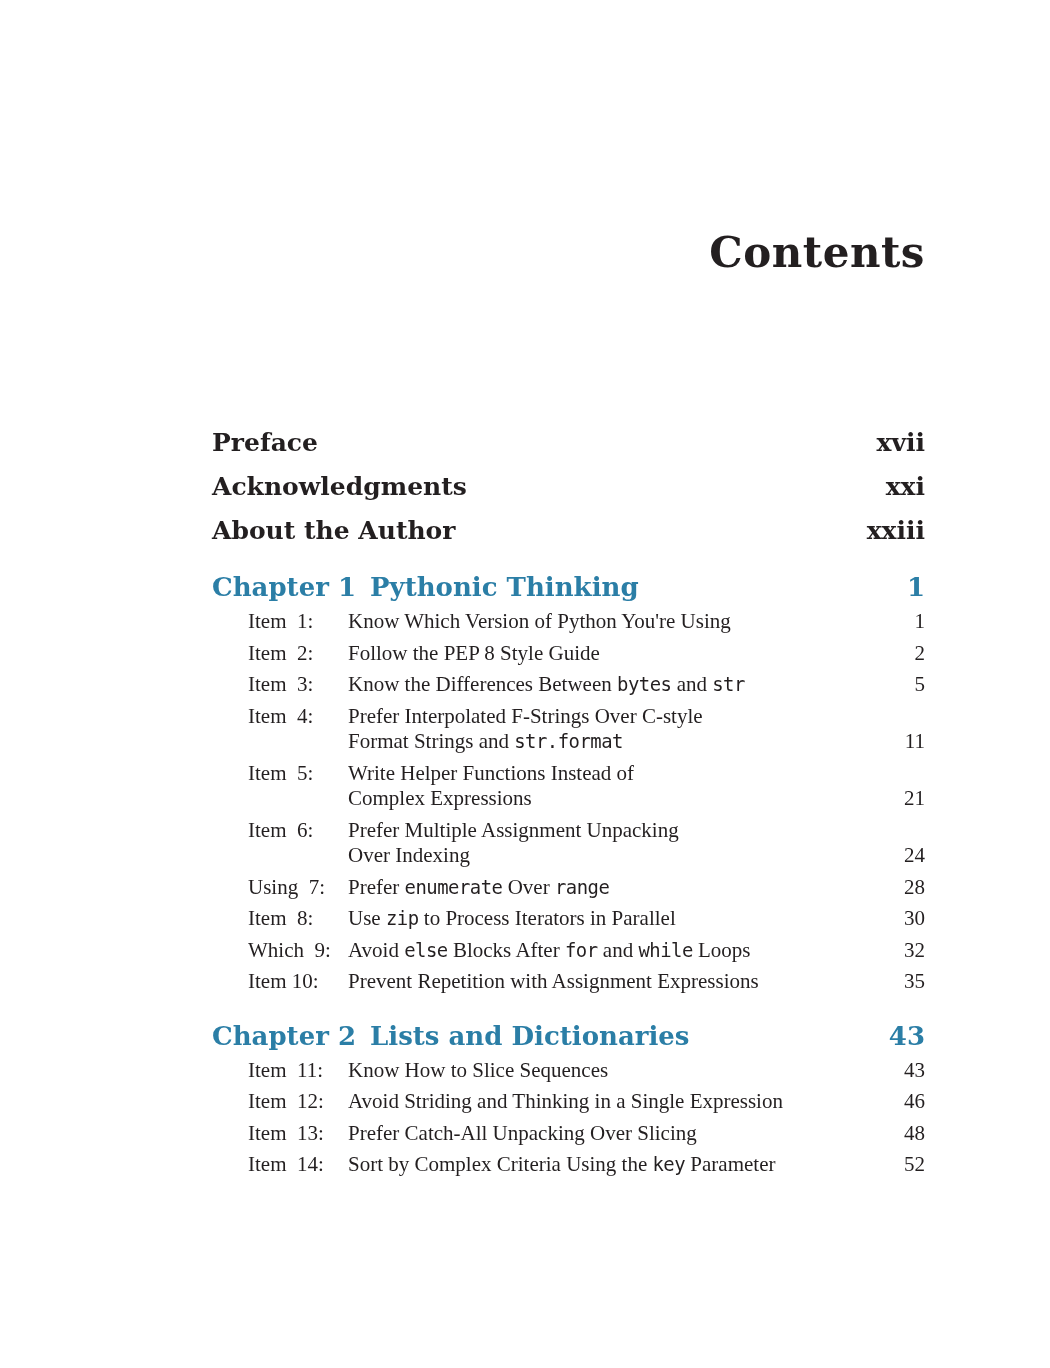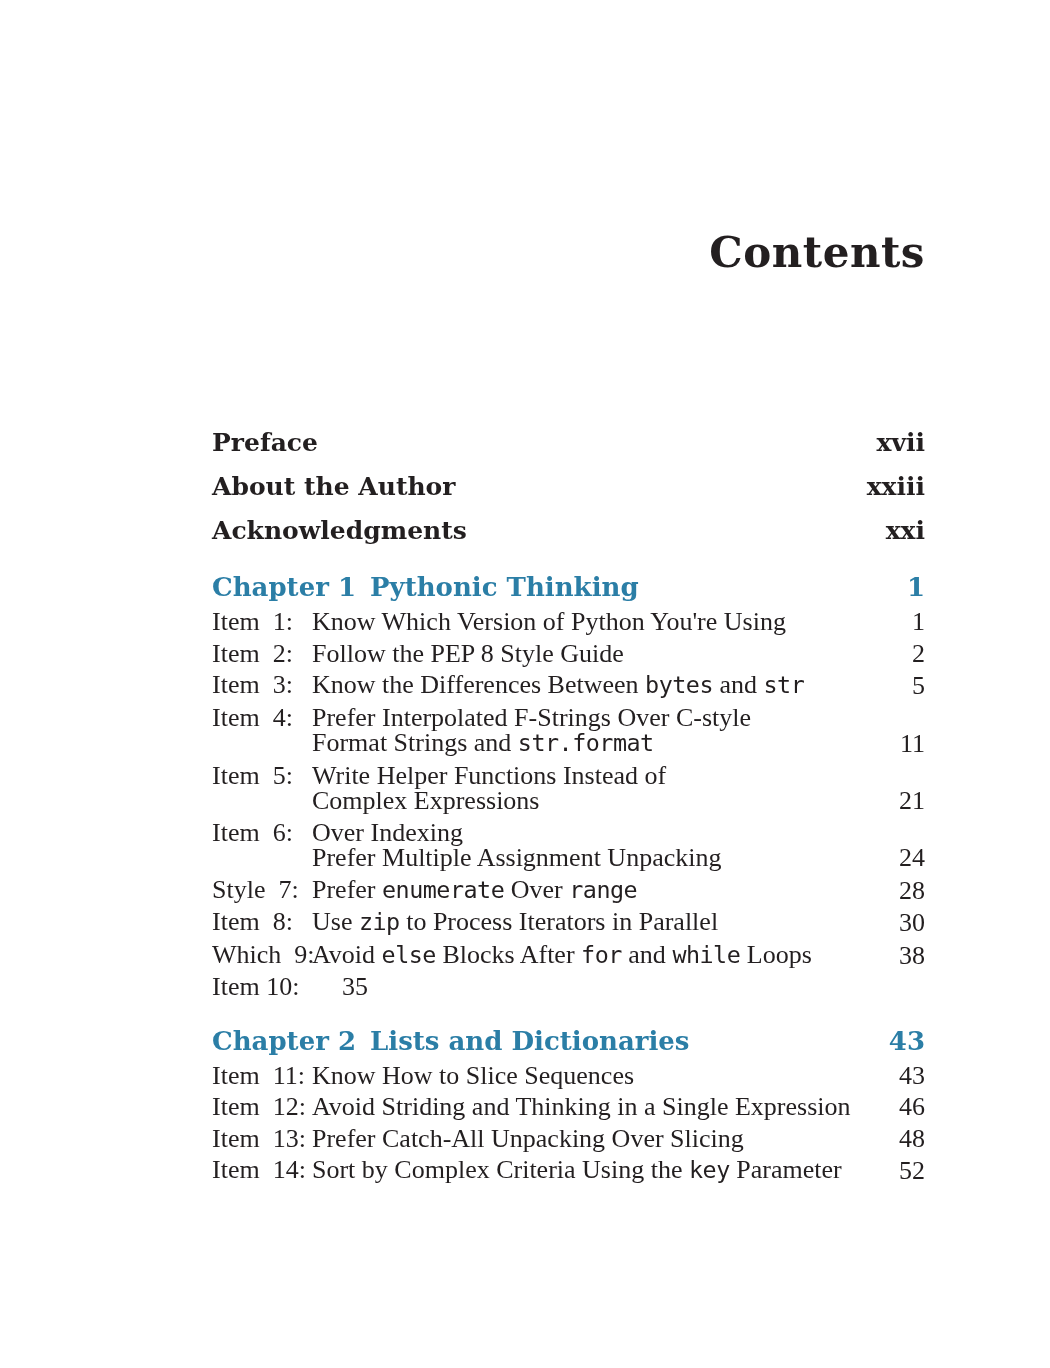--- a/index.html
+++ b/index.html
@@ -54,23 +54,24 @@
     font-size: 26px;
     line-height: 34px;
     margin-bottom: 5px;
   }
   .chapter-label { margin-right: 14px; }
   .chapter-title { flex: 1; }
   .chapter-page { text-align: right; }
   
   .item {
     display: flex;
-    font-size: 26px;
+    font-size: 21px;
     line-height: 25.5px;
     margin-bottom: 6px;
+    margin-left: 36px;
   }
   .item-label {
     width: 100px;
     flex: 0 0 100px;
     white-space: pre;
     align-self: flex-start;
   }
   .item-text { flex: 1; padding-right: 8px; }
   .item-page {
     flex: 0 0 56px;
@@ -88,27 +89,27 @@
 
 <div class="page">
   <h1 class="toc-title">Contents</h1>
   <div class="front-matter" id="front-matter">
   <div class="fm-row">
     <span class="fm-label">Preface</span>
     <span class="fm-page">xvii</span>
   </div>
 
   <div class="fm-row">
+    <span class="fm-label">Acknowledgments</span>
+    <span class="fm-page">xxi</span>
+  </div>
+
+  <div class="fm-row">
     <span class="fm-label">About the Author</span>
     <span class="fm-page">xxiii</span>
-  </div>
-
-  <div class="fm-row">
-    <span class="fm-label">Acknowledgments</span>
-    <span class="fm-page">xxi</span>
   </div>
 </div>
   <div id="chapters">
   <div class="chapter-block">
     <div class="chapter-heading" style="color: rgb(43, 126, 166);">
       <span class="chapter-label">Chapter 1</span>
       <span class="chapter-title">Pythonic Thinking</span>
       <span class="chapter-page">1</span>
     </div>
     <div class="chapter-items">
@@ -150,52 +151,55 @@
     <span class="item-text">
               <div><span>Write Helper Functions Instead of</span></div>
               <div><span>Complex Expressions</span></div>
             </span>
     <span class="item-page">21</span>
   </div>
 
   <div class="item">
     <span class="item-label">Item  6:</span>
     <span class="item-text">
+              <div><span>Prefer Multiple Assignment Unpacking</span></div>
               <div><span>Over Indexing</span></div>
-              <div><span>Prefer Multiple Assignment Unpacking</span></div>
             </span>
     <span class="item-page">24</span>
   </div>
 
   <div class="item">
-    <span class="item-label">Style  7:</span>
+    <span class="item-label">Using  7:</span>
     <span class="item-text">
               <div><span>Prefer </span><span class="code">enumerate</span><span> Over </span><span class="code">range</span></div>
             </span>
     <span class="item-page">28</span>
   </div>
 
   <div class="item">
     <span class="item-label">Item  8:</span>
     <span class="item-text">
               <div><span>Use </span><span class="code">zip</span><span> to Process Iterators in Parallel</span></div>
             </span>
     <span class="item-page">30</span>
   </div>
 
   <div class="item">
     <span class="item-label">Which  9:</span>
     <span class="item-text">
               <div><span>Avoid </span><span class="code">else</span><span> Blocks After </span><span class="code">for</span><span> and </span><span class="code">while</span><span> Loops</span></div>
             </span>
-    <span class="item-page">38</span>
+    <span class="item-page">32</span>
   </div>
 
   <div class="item">
     <span class="item-label">Item 10:</span>
+    <span class="item-text">
+              <div><span>Prevent Repetition with Assignment Expressions</span></div>
+            </span>
     <span class="item-page">35</span>
   </div>
 </div>
   </div>
 
   <div class="chapter-block">
     <div class="chapter-heading" style="color: rgb(43, 126, 166);">
       <span class="chapter-label">Chapter 2</span>
       <span class="chapter-title">Lists and Dictionaries</span>
       <span class="chapter-page">43</span>

